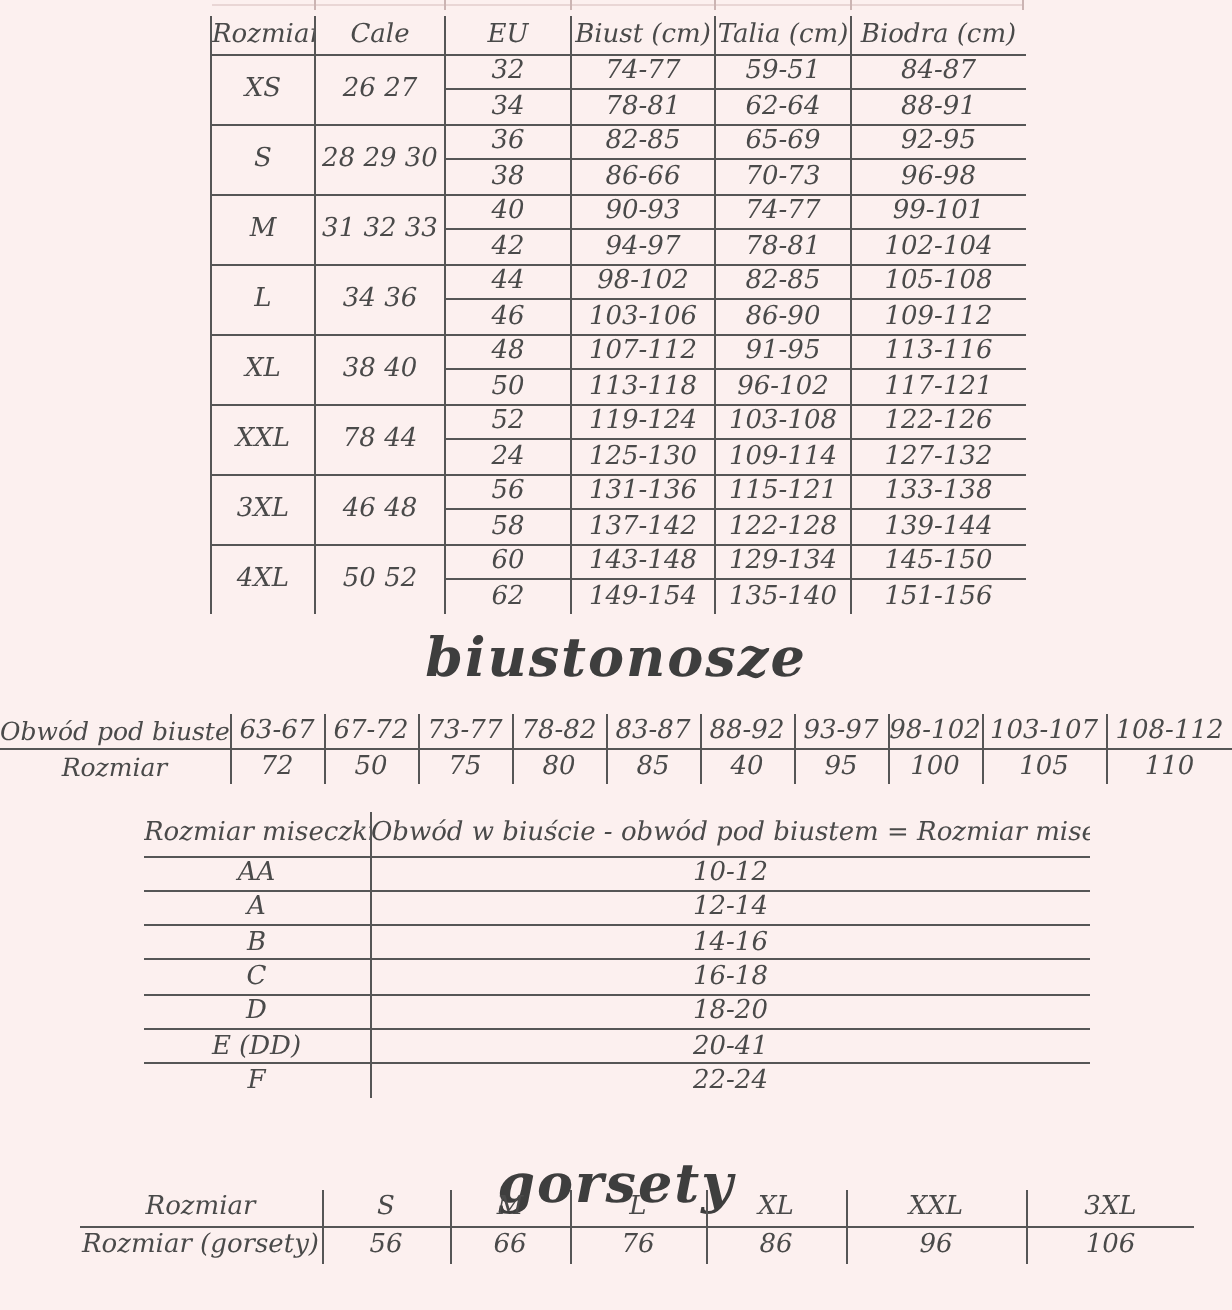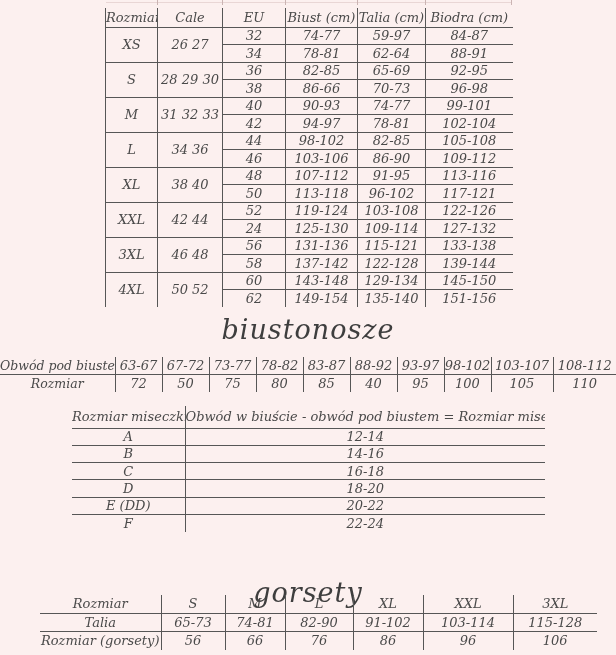--- a/index.html
+++ b/index.html
@@ -34,21 +34,21 @@
   .size-tbl thead tr{height:19px;}
   .size-tbl tbody tr{height:17.5px;}
   .size-tbl th,.size-tbl td{border-right:1px solid var(--line);border-bottom:1px solid var(--line);}
   .size-tbl tr > *:last-child{border-right:none;}
   .size-tbl .col-left{border-left:1px solid var(--line);}
   .size-tbl .no-bb{border-bottom:none;}
 
   
   .heading{
     position:absolute;left:0;width:616px;margin:0;text-align:center;
-    font-weight:normal;font-size:27px;letter-spacing:1px;color:#3e3e3e;
+    font-weight:bold;font-size:27px;letter-spacing:1px;color:#3e3e3e;
   }
   .h-bras{top:314px;}
   .h-corsets{top:557px;margin-top:20px;}
 
   
   .bras-tbl{left:0;top:357px;width:616px;}
   .bras-tbl tr{height:17.5px;}
   .bras-tbl td{border-right:1px solid var(--line);}
   .bras-tbl tr > td:last-child{border-right:none;}
   .bras-tbl tr:first-child > td{border-bottom:1px solid var(--line);}
@@ -102,21 +102,21 @@
         <th>Talia (cm)</th>
         <th>Biodra (cm)</th>
       </tr>
     </thead>
     <tbody>
         <tr>
           <td class="col-left" rowspan="2">XS</td>
           <td rowspan="2">26 27</td>
           <td>32</td>
           <td>74-77</td>
-          <td>59-97</td>
+          <td>59-51</td>
           <td>84-87</td>
         </tr>
         <tr>
           <td>34</td>
           <td>78-81</td>
           <td>62-64</td>
           <td>88-91</td>
         </tr>
         <tr>
           <td class="col-left" rowspan="2">S</td>
@@ -169,21 +169,21 @@
           <td>113-116</td>
         </tr>
         <tr>
           <td>50</td>
           <td>113-118</td>
           <td>96-102</td>
           <td>117-121</td>
         </tr>
         <tr>
           <td class="col-left" rowspan="2">XXL</td>
-          <td rowspan="2">42 44</td>
+          <td rowspan="2">78 44</td>
           <td>52</td>
           <td>119-124</td>
           <td>103-108</td>
           <td>122-126</td>
         </tr>
         <tr>
           <td>24</td>
           <td>125-130</td>
           <td>109-114</td>
           <td>127-132</td>
@@ -271,38 +271,42 @@
         <col style="width:360px">
     </colgroup>
     <thead>
       <tr>
         <th>Rozmiar miseczki</th>
         <th>Obwód w biuście - obwód pod biustem = Rozmiar miseczki</th>
       </tr>
     </thead>
     <tbody>
         <tr>
+          <td>AA</td>
+          <td>10-12</td>
+        </tr>
+        <tr>
           <td>A</td>
           <td>12-14</td>
         </tr>
         <tr>
           <td>B</td>
           <td>14-16</td>
         </tr>
         <tr>
           <td>C</td>
           <td>16-18</td>
         </tr>
         <tr>
           <td>D</td>
           <td>18-20</td>
         </tr>
         <tr>
           <td>E (DD)</td>
-          <td>20-22</td>
+          <td>20-41</td>
         </tr>
         <tr>
           <td>F</td>
           <td>22-24</td>
         </tr>
       </tbody>
   </table>
 
   <h2 class="heading h-corsets">gorsety</h2>
 
@@ -320,29 +324,20 @@
         <tr>
           <td>Rozmiar</td>
           <td>S</td>
           <td>M</td>
           <td>L</td>
           <td>XL</td>
           <td>XXL</td>
           <td>3XL</td>
         </tr>
         <tr>
-          <td>Talia</td>
-          <td>65-73</td>
-          <td>74-81</td>
-          <td>82-90</td>
-          <td>91-102</td>
-          <td>103-114</td>
-          <td>115-128</td>
-        </tr>
-        <tr>
           <td>Rozmiar (gorsety)</td>
           <td>56</td>
           <td>66</td>
           <td>76</td>
           <td>86</td>
           <td>96</td>
           <td>106</td>
         </tr>
       </tbody>
   </table>

